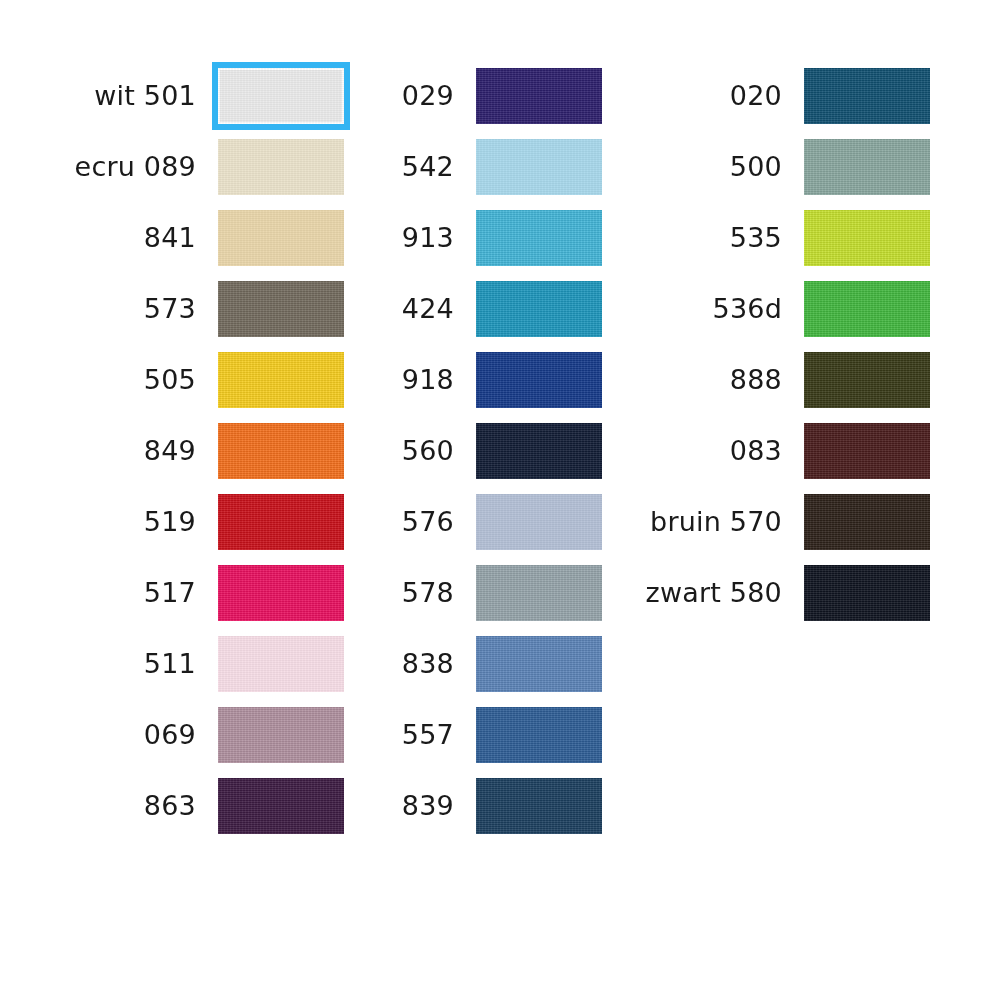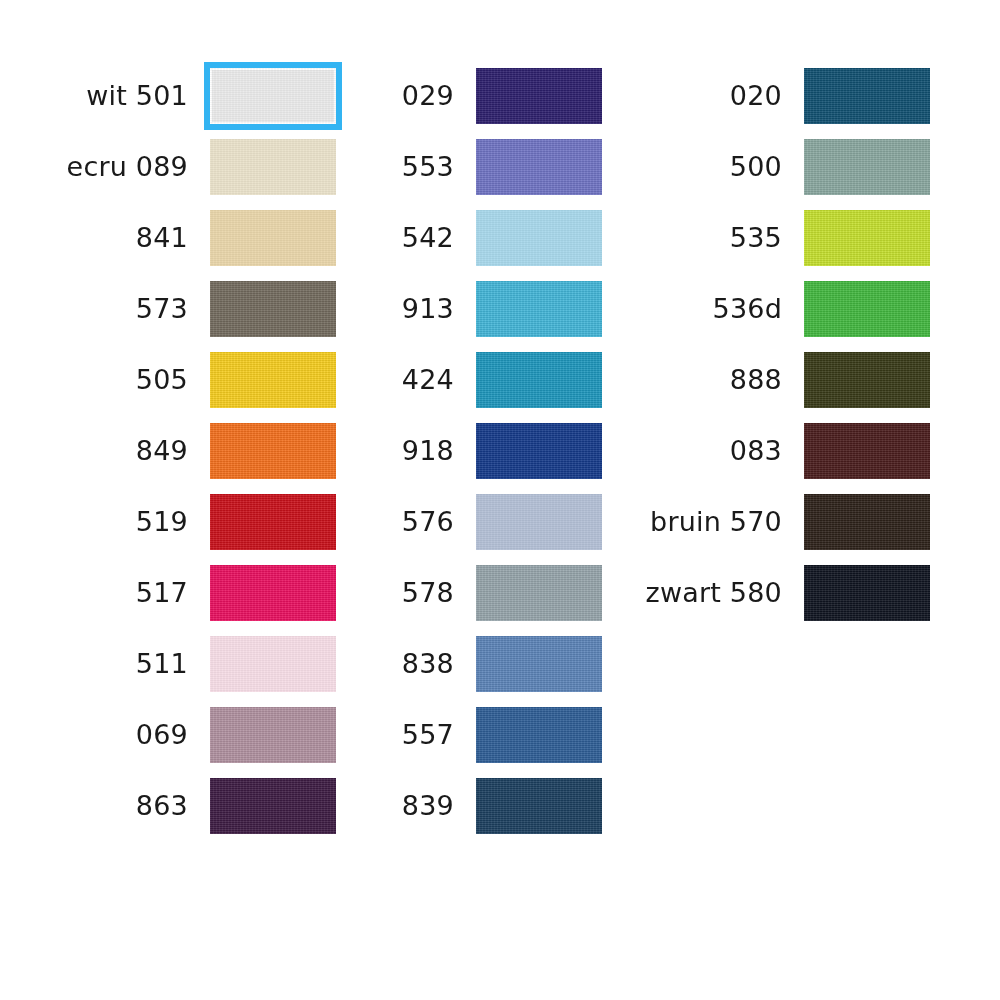--- a/index.html
+++ b/index.html
@@ -22,21 +22,21 @@
     height: 1000px;
     background: #ffffff;
   }
 
   .swatch-column {
     position: absolute;
     top: 60px;
   }
 
   
-  #column-1 { left: 36px;  width: 300px; }
+  #column-1 { left: 44px;  width: 300px; }
   #column-2 { left: 370px; width: 232px; }
   #column-3 { left: 620px; width: 310px; }
 
   .swatch-row {
     position: relative;
     height: 71px;
     display: flex;
     align-items: center;
     justify-content: flex-end;
   }
@@ -142,40 +142,40 @@
         <div class="swatch-chip" style="background-color: rgb(61, 27, 67);"></div>
       </div>
     </div>
 
   <div class="swatch-column" id="column-2">
       <div class="swatch-row">
         <div class="swatch-label">029</div>
         <div class="swatch-chip" style="background-color: rgb(45, 31, 109);"></div>
       </div>
       <div class="swatch-row">
-        <div class="swatch-label">553</div>
-        <div class="swatch-chip" style="background-color: rgb(112, 116, 196);"></div>
-      </div>
-      <div class="swatch-row">
         <div class="swatch-label">542</div>
         <div class="swatch-chip is-light" style="background-color: rgb(169, 216, 235);"></div>
       </div>
       <div class="swatch-row">
         <div class="swatch-label">913</div>
         <div class="swatch-chip" style="background-color: rgb(67, 182, 216);"></div>
       </div>
       <div class="swatch-row">
         <div class="swatch-label">424</div>
         <div class="swatch-chip" style="background-color: rgb(29, 151, 189);"></div>
       </div>
       <div class="swatch-row">
         <div class="swatch-label">918</div>
         <div class="swatch-chip" style="background-color: rgb(21, 58, 138);"></div>
       </div>
       <div class="swatch-row">
+        <div class="swatch-label">560</div>
+        <div class="swatch-chip" style="background-color: rgb(17, 28, 53);"></div>
+      </div>
+      <div class="swatch-row">
         <div class="swatch-label">576</div>
         <div class="swatch-chip is-light" style="background-color: rgb(180, 192, 214);"></div>
       </div>
       <div class="swatch-row">
         <div class="swatch-label">578</div>
         <div class="swatch-chip" style="background-color: rgb(150, 165, 171);"></div>
       </div>
       <div class="swatch-row">
         <div class="swatch-label">838</div>
         <div class="swatch-chip" style="background-color: rgb(92, 132, 184);"></div>

